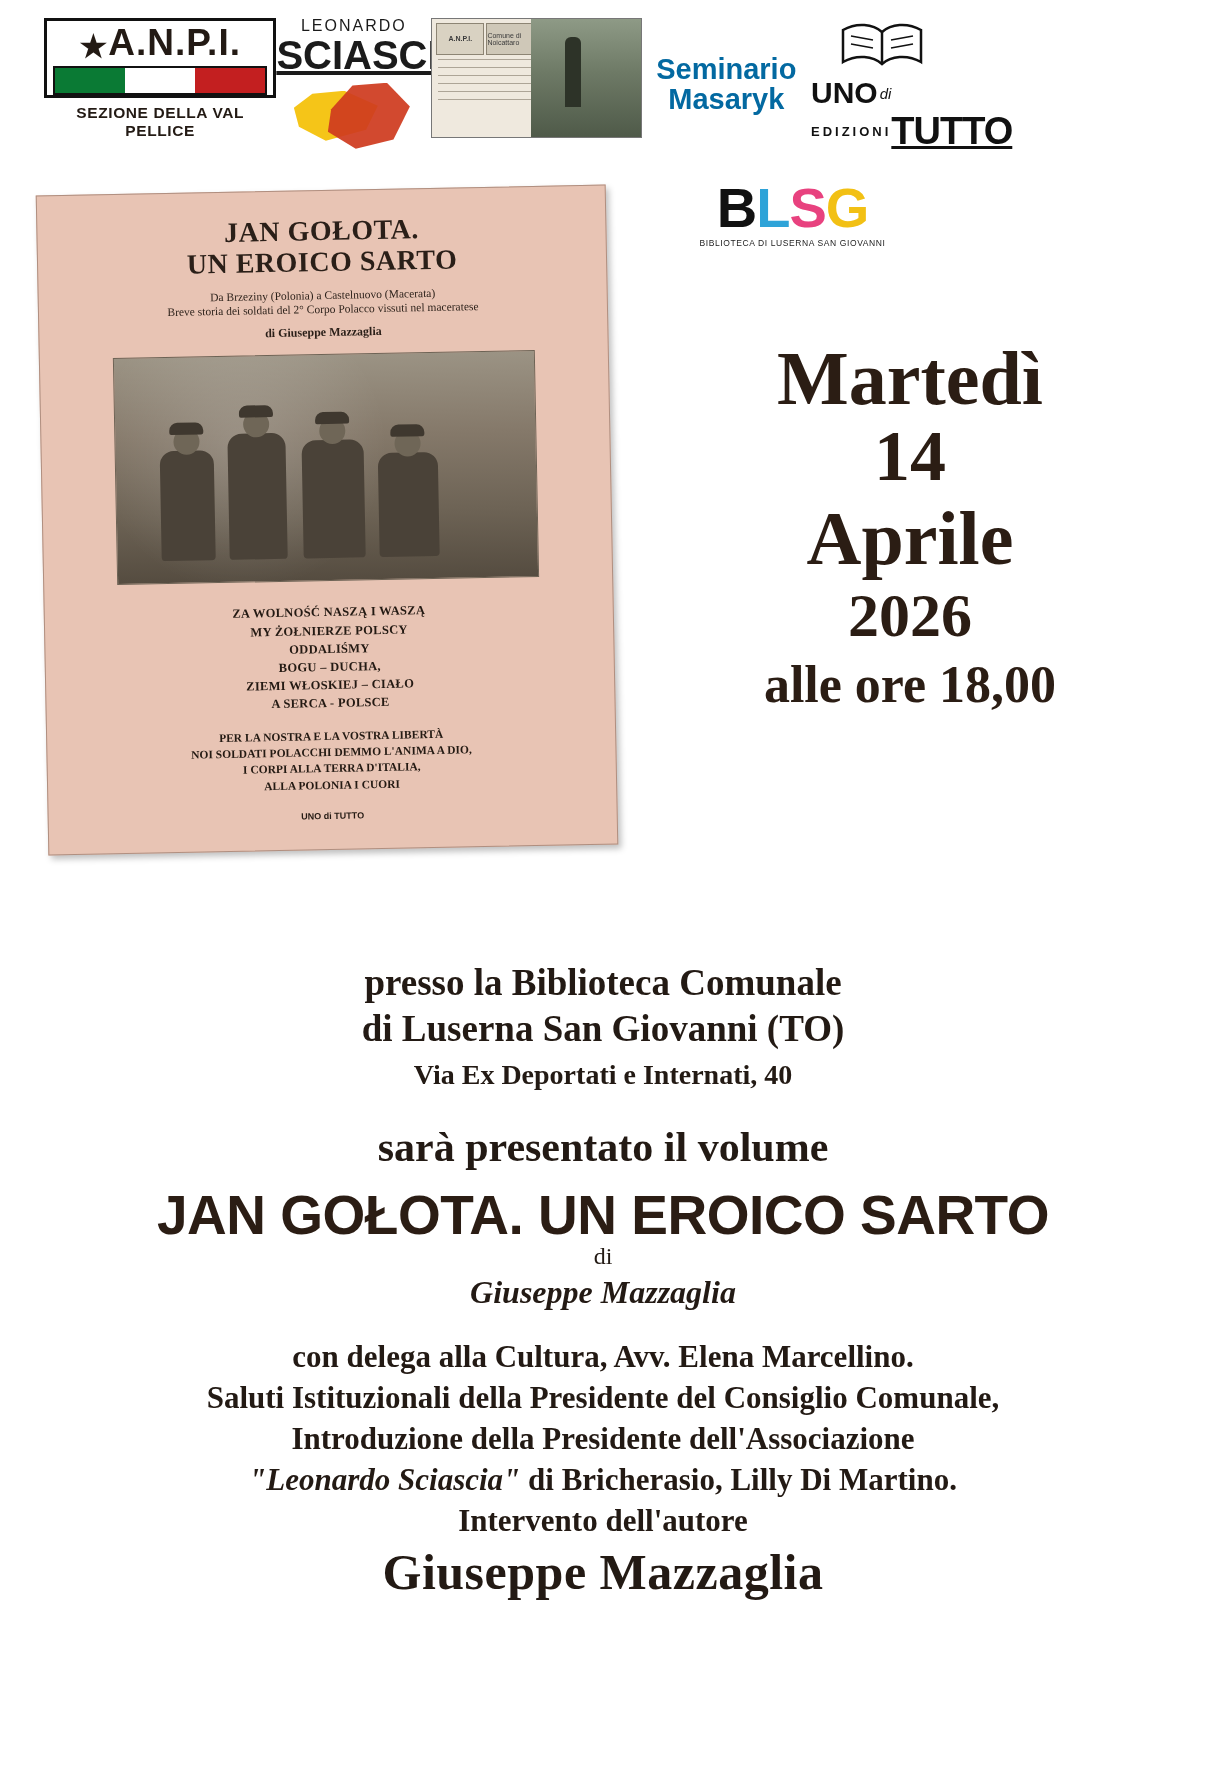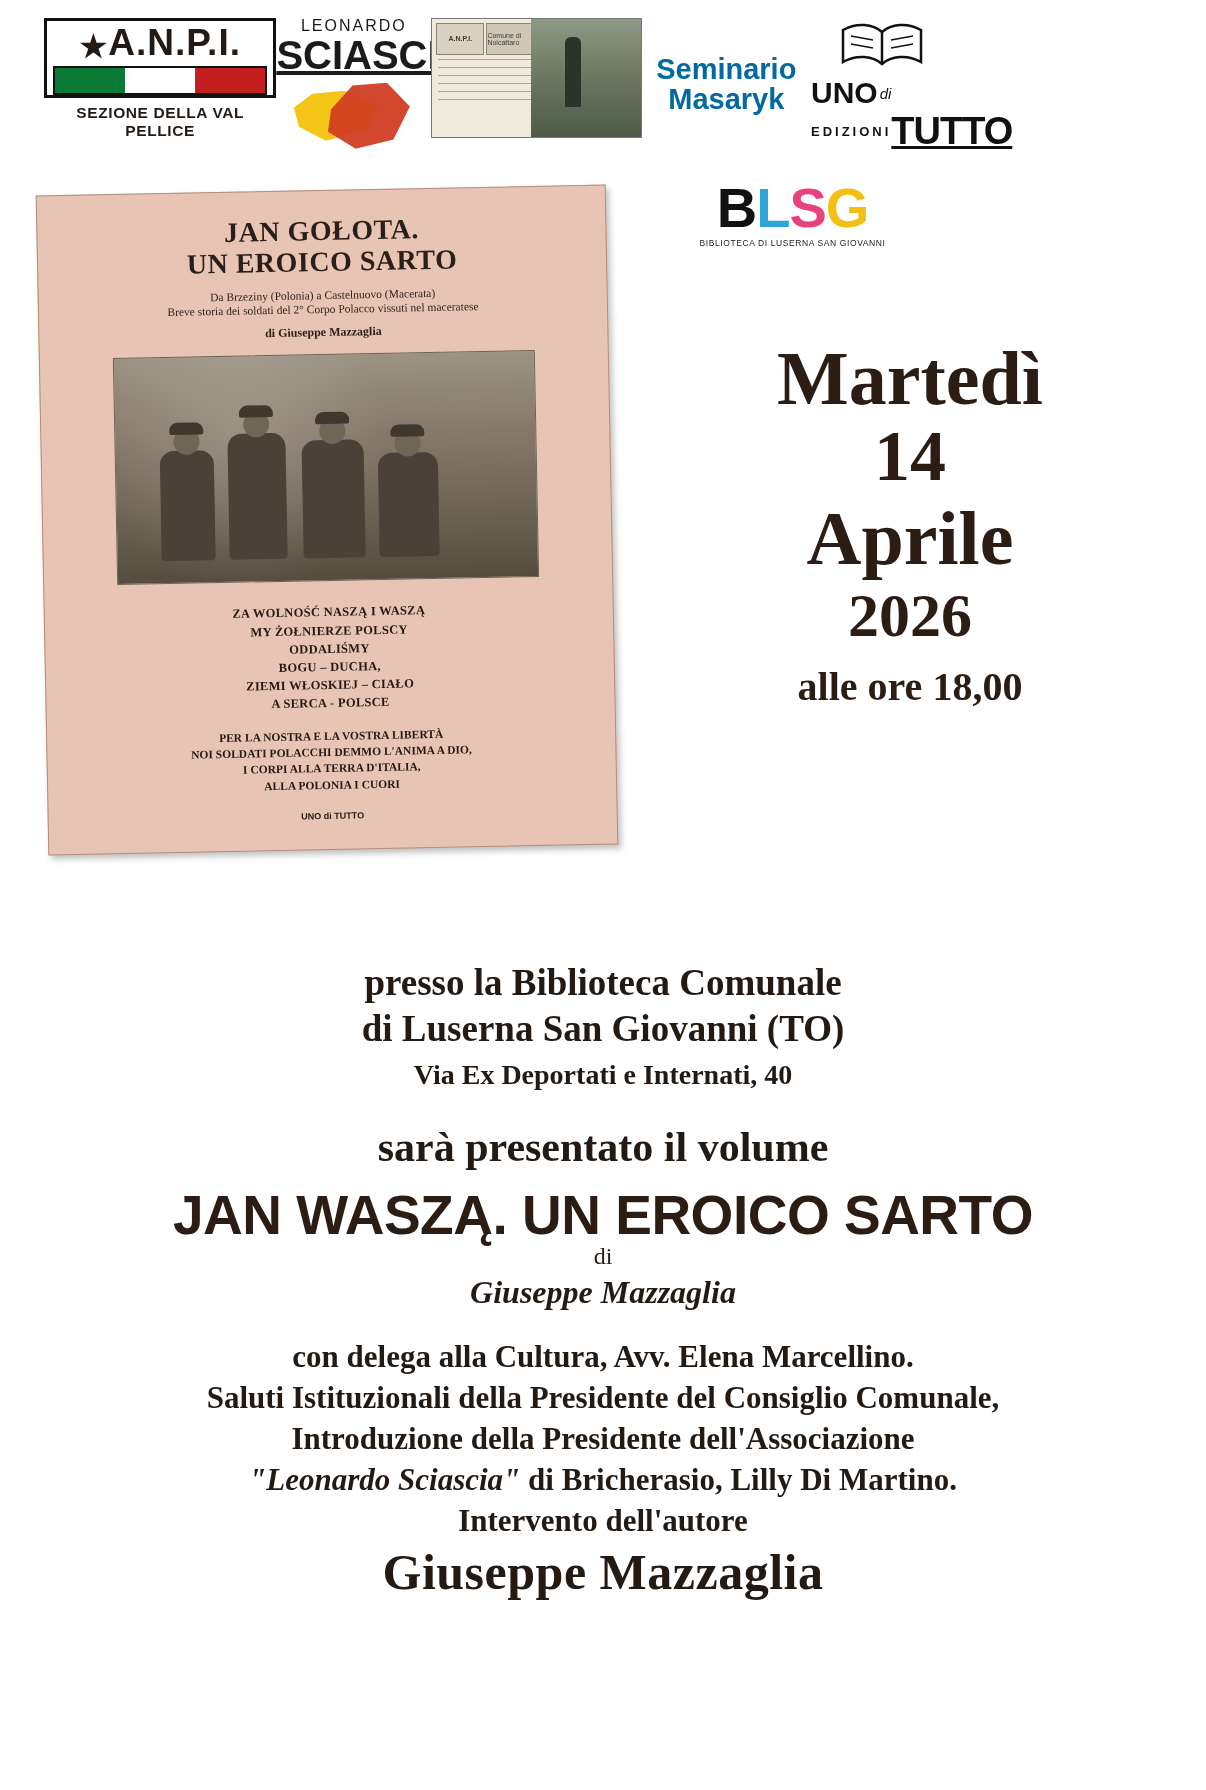--- a/index.html
+++ b/index.html
@@ -248,21 +248,21 @@
 
   
   .dateblock{
     position:absolute;left:640px;top:340px;width:540px;text-align:center;
     color:#2b1d14;
   }
   .d-martedi{font-size:76px;font-weight:bold;line-height:1.0;}
   .d-num{font-size:72px;font-weight:bold;line-height:1.12;}
   .d-mese{font-size:76px;font-weight:bold;line-height:1.08;}
   .d-anno{font-size:62px;font-weight:bold;line-height:1.18;}
-  .d-ora{font-size:40px;font-weight:bold;line-height:1.2;margin-top:11px;}
+  .d-ora{font-size:52px;font-weight:bold;line-height:1.2;margin-top:2px;}
 
   
   .lower{
     position:absolute;left:0;top:960px;width:1206px;text-align:center;color:#231a14;
   }
   .l-luogo1{font-size:37px;font-weight:bold;line-height:1.25;}
   .l-via{font-size:28px;font-weight:bold;line-height:1.3;margin-top:4px;}
   .l-sara{font-size:42px;font-weight:bold;margin-top:30px;}
   .l-vol{
     font-family:"Liberation Sans", sans-serif;
@@ -399,21 +399,21 @@
     <div class="d-anno">2026</div>
     <div class="d-ora">alle ore 18,00</div>
   </div>
 
   <div class="lower">
     <div class="l-luogo1">presso la Biblioteca Comunale</div>
     <div class="l-luogo1">di Luserna San Giovanni (TO)</div>
     <div class="l-via">Via Ex Deportati e Internati, 40</div>
 
     <div class="l-sara">sarà presentato il volume</div>
-    <div class="l-vol">JAN WASZĄ. UN EROICO SARTO</div>
+    <div class="l-vol">JAN GOŁOTA. UN EROICO SARTO</div>
     <div class="l-di">di</div>
     <div class="l-aut">Giuseppe Mazzaglia</div>
 
     <div class="l-sal">
       <div>con delega alla Cultura, Avv. Elena Marcellino.</div>
       <div>Saluti Istituzionali della Presidente del Consiglio Comunale,</div>
       <div>Introduzione della Presidente dell'Associazione</div>
       <div>
         <em>"Leonardo Sciascia"</em><span> di Bricherasio, Lilly Di Martino.</span>
       </div>

